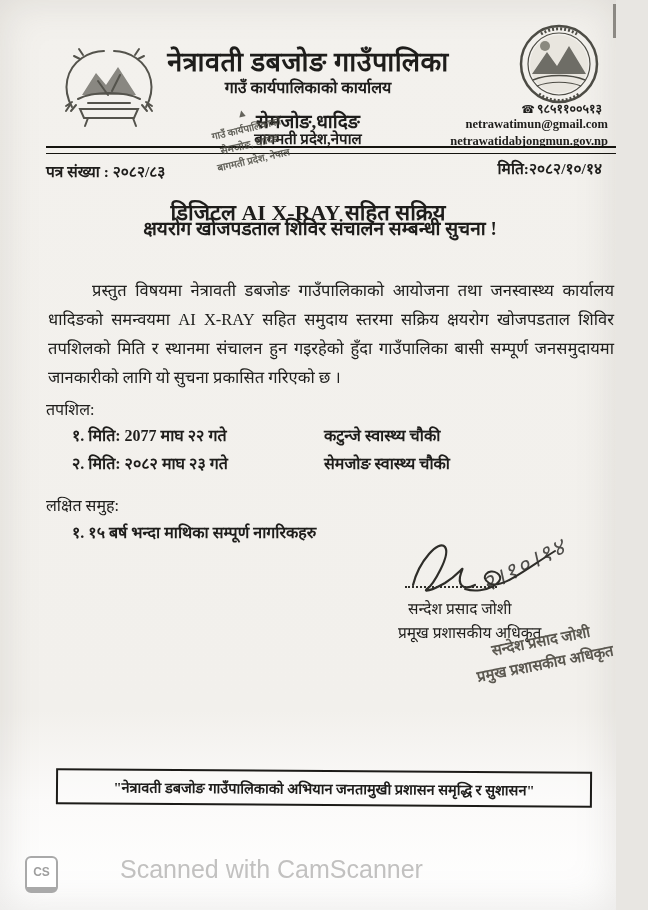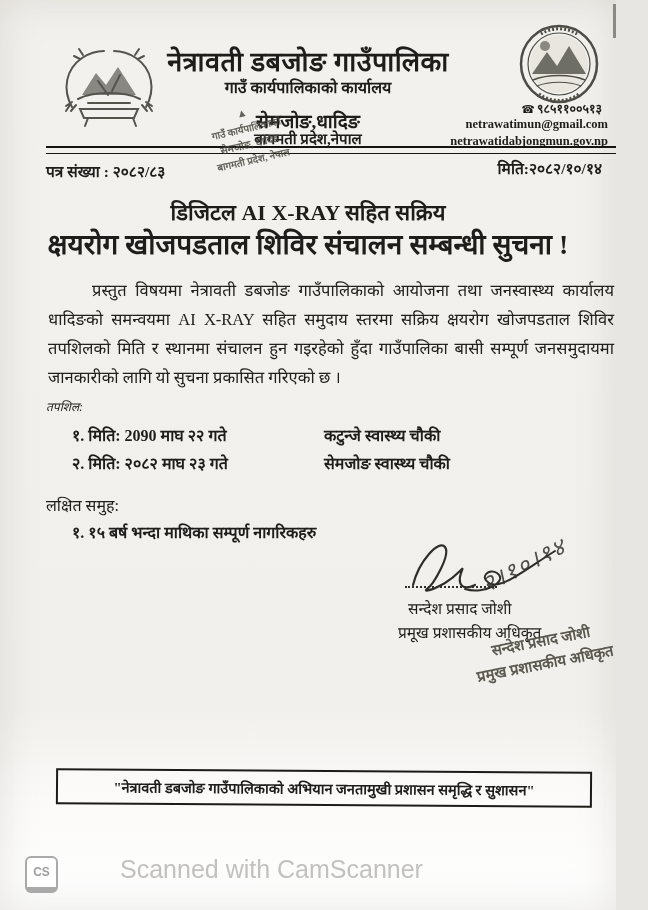--- a/index.html
+++ b/index.html
@@ -38,27 +38,27 @@
   .round-stamp{top:104px;left:168px;width:160px;text-align:center;
     transform:rotate(-13deg);color:#45443c;opacity:.82;line-height:1.55;}
   .round-stamp .s1{font-size:10px;font-weight:bold;}
   .round-stamp .s2{font-size:10.5px;font-weight:bold;}
   .round-stamp .s3{font-size:10px;font-weight:bold;}
   .round-stamp .mini-emblem{font-size:11px;letter-spacing:2px;}
 
   
   .title1{top:196px;font-size:22px;font-weight:bold;}
   .title1 .u{text-underline-offset:4px;}
-  .title2{top:224px;font-size:28px;font-weight:bold;}
+  .title2{top:215px;font-size:19px;font-weight:bold;padding-left:12px;}
 
   
   .para{top:276px;left:48px;width:566px;font-size:16.5px;line-height:29px;
     text-align:justify;text-indent:44px;color:#20201e;}
 
-  .sched-head{top:398px;left:46px;font-size:12px;font-style:italic;}
+  .sched-head{top:398px;left:46px;font-size:16px;}
   .sched-row{left:72px;display:flex;font-size:16px;font-weight:bold;}
   .sched-row.r0{top:424px;}
   .sched-row.r1{top:452px;}
   .sched-date{width:252px;}
   .sched-place{}
 
   .target-head{top:494px;left:46px;font-size:16px;}
   .target-item{top:521px;left:72px;font-size:16px;font-weight:bold;}
 
   
@@ -148,21 +148,21 @@
 
   <div class="abs center title1">
     <span>डिजिटल </span><span class="u">AI  X-RAY</span><span> सहित सक्रिय</span>
   </div>
   <div class="abs center title2">क्षयरोग खोजपडताल शिविर संचालन सम्बन्धी सुचना !</div>
 
   <div class="abs para">प्रस्तुत विषयमा नेत्रावती डबजोङ गाउँपालिकाको आयोजना तथा जनस्वास्थ्य कार्यालय धादिङको समन्वयमा AI X-RAY सहित समुदाय स्तरमा सक्रिय क्षयरोग खोजपडताल शिविर तपशिलको मिति र स्थानमा संचालन हुन गइरहेको हुँदा गाउँपालिका बासी सम्पूर्ण जनसमुदायमा जानकारीको लागि यो सुचना प्रकासित गरिएको छ ।</div>
 
   <div class="abs sched-head">तपशिल:</div>
   <div class="abs sched-row r0">
-    <span class="sched-date">१. मिति: 2090 माघ २२ गते</span>
+    <span class="sched-date">१. मिति: 2077 माघ २२ गते</span>
     <span class="sched-place">कटुन्जे स्वास्थ्य चौकी</span>
   </div>
   <div class="abs sched-row r1">
     <span class="sched-date">२. मिति: २०८२ माघ २३ गते</span>
     <span class="sched-place">सेमजोङ स्वास्थ्य चौकी</span>
   </div>
 
   <div class="abs target-head">लक्षित समुह:</div>
   <div class="abs target-item">१. १५ बर्ष भन्दा माथिका सम्पूर्ण नागरिकहरु</div>
 

